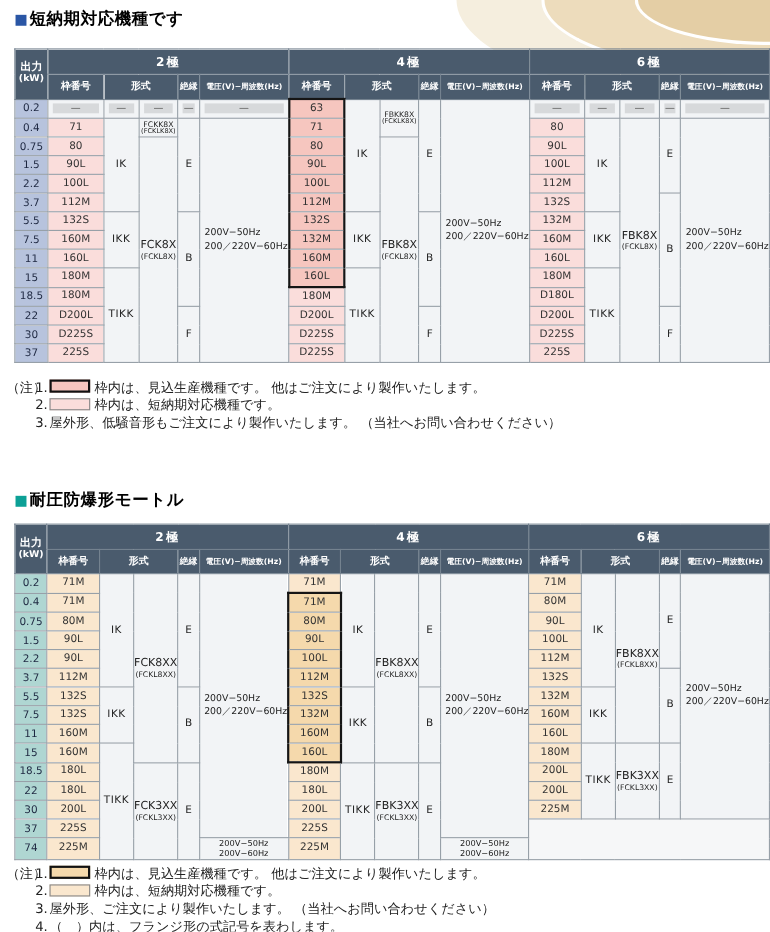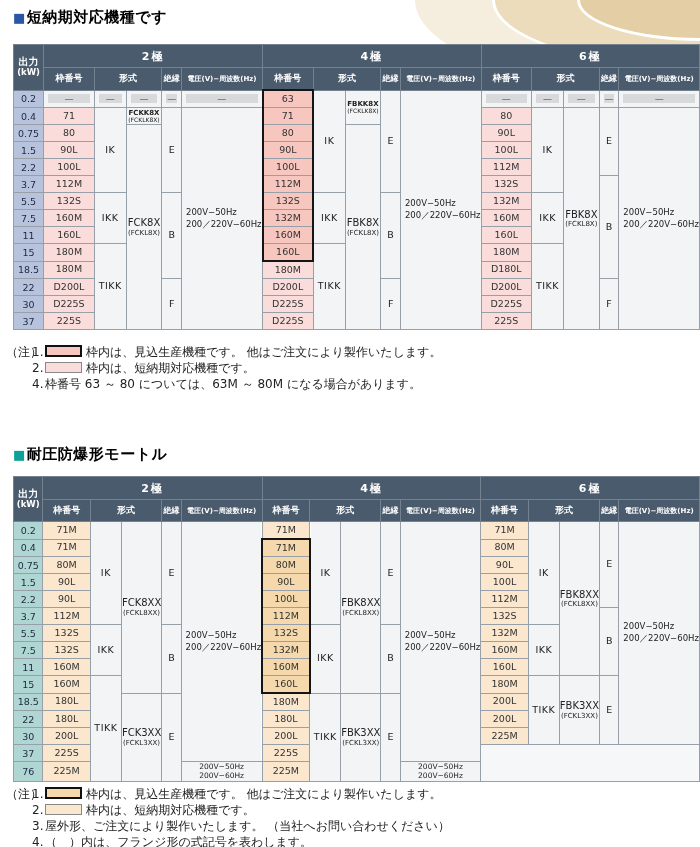--- a/index.html
+++ b/index.html
@@ -48,21 +48,21 @@
     color:#555;font-size:9px;
     background-image:linear-gradient(#D7D9DB,#D7D9DB);
     background-size:calc(100% - 8px) calc(100% - 7px);
     background-position:center;background-repeat:no-repeat;
   }
   .m,.s{display:block;line-height:1.15}
   td.form .m{font-size:9.5px;letter-spacing:.5px}
   td.ins .m{font-size:9.5px}
   td.fsm .m{font-size:10px}
   td.fsm .s{font-size:7px}
-  td.fxs .m{font-size:7px;font-weight:bold}
+  td.fxs .m{font-size:7px;font-weight:normal}
   td.fxs .s{font-size:6px}
   td.volt{text-align:left;padding-left:4px}
   td.volt .m,td.volt .s{font-size:8.5px;text-align:left;line-height:1.4}
   td.volt2 .m,td.volt2 .s{font-size:7.5px;line-height:1.25}
   .bx{border-left:2px solid #151515 !important;border-right:2px solid #151515 !important}
   .bxt{border-top:2px solid #151515 !important}
   .bxb{border-bottom:2px solid #151515 !important}
 </style>
 </head>
 <body>
@@ -400,21 +400,21 @@
             <td class="short">
               <span class="m">225S</span>
             </td>
           </tr>
         </tbody>
       </table>
     </div>
   <div class="notes" id="t0-notes">
       <div class="nline"><span class="nlab">（注）</span><span class="nnum">1.</span><span class="sw stock"></span><span class="ntext">枠内は、見込生産機種です。 他はご注文により製作いたします。</span></div>
       <div class="nline"><span class="nlab"></span><span class="nnum">2.</span><span class="sw short"></span><span class="ntext">枠内は、短納期対応機種です。</span></div>
-      <div class="nline"><span class="nlab"></span><span class="nnum">4.</span><span class="ntext">枠番号 63 ～ 80 については、63M ～ 80M になる場合があります。</span></div>
+      <div class="nline"><span class="nlab"></span><span class="nnum">3.</span><span class="ntext">屋外形、低騒音形もご注文により製作いたします。 （当社へお問い合わせください）</span></div>
     </div>
 </div>
 
 <div class="sec t2" id="sec1" style="--stock: #F5D9AC; --short: #FAE7CE; --outbg: #AFD6D2; --hdr: #4A5B6D;">
   <h2 class="title">
     <span class="bullet" style="color: rgb(12, 160, 150);">■</span><span>耐圧防爆形モートル</span>
   </h2>
   <div class="tablewrap" id="t1-table">
       <table class="grid">
         <colgroup>
@@ -711,21 +711,21 @@
             <td class="out">37</td>
             <td class="short">
               <span class="m">225S</span>
             </td>
             <td class="short">
               <span class="m">225S</span>
             </td>
             <td class="blank" rowspan="2" colspan="5"></td>
           </tr>
           <tr>
-            <td class="out">76</td>
+            <td class="out">74</td>
             <td class="short">
               <span class="m">225M</span>
             </td>
             <td class="volt2">
               <span class="m">200V−50Hz</span>
               <span class="s">200V−60Hz</span>
             </td>
             <td class="short">
               <span class="m">225M</span>
             </td>

